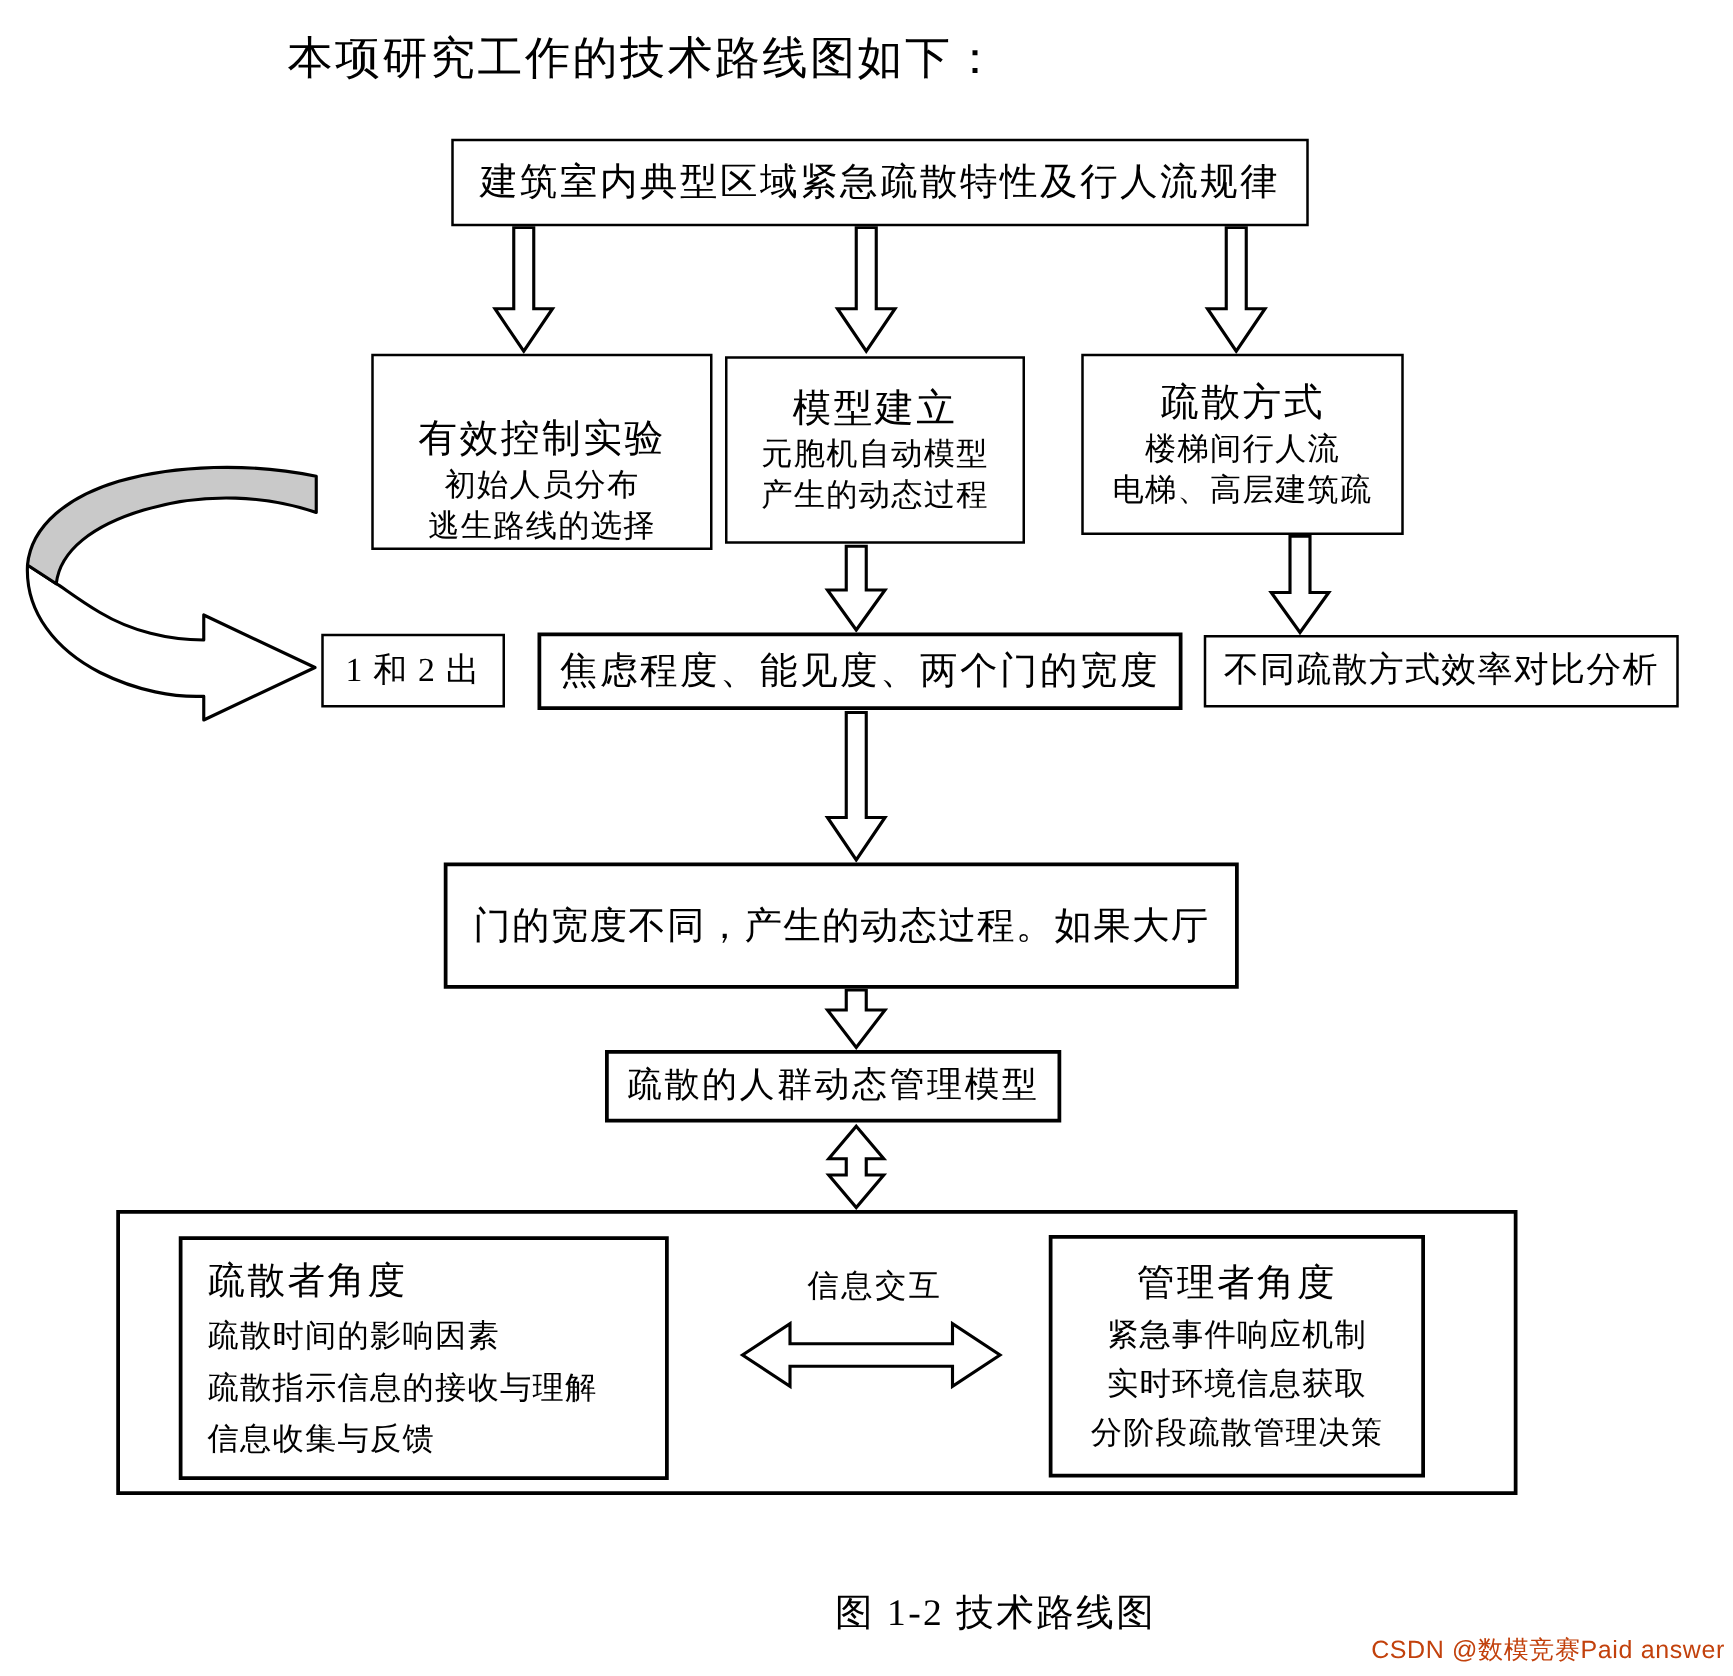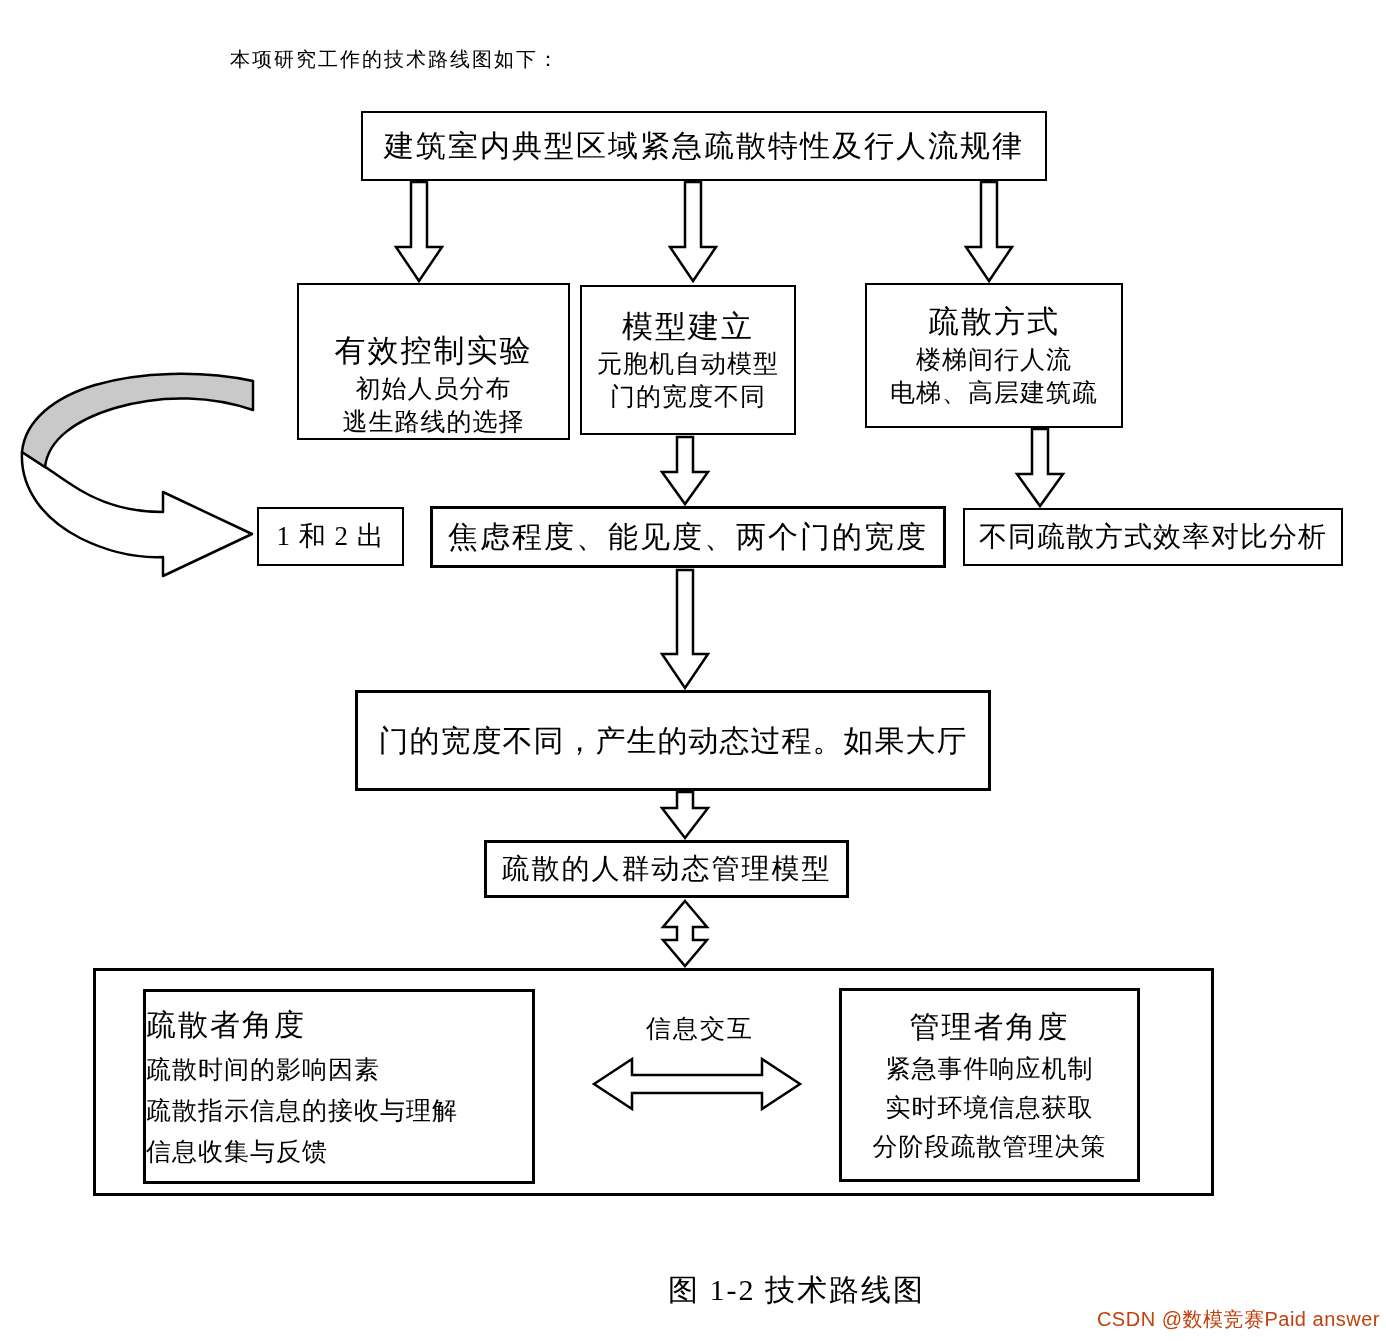--- a/index.html
+++ b/index.html
@@ -8,33 +8,33 @@
     font-family:"Liberation Serif","DejaVu Serif",serif; color:#000; overflow:hidden;
   }
   .layer { position:absolute; left:0; top:0; width:1386px; height:1341px; }
   .box {
     position:absolute; background:#fff; border:2px solid #000; box-sizing:border-box;
     display:flex; flex-direction:column; align-items:center; justify-content:center;
     text-align:center; line-height:1.32;
   }
   .box-title { font-size:31px; letter-spacing:2px; }
   .box-line  { font-size:25px; letter-spacing:1px; }
-  .intro { position:absolute; left:230px; top:22px; font-size:20px; letter-spacing:2px;margin-top:24px; }
+  .intro { position:absolute; left:230px; top:22px; font-size:36px; letter-spacing:2px; }
   .root-box   { left:361px; top:111px; width:686px; height:70px; font-size:30px; letter-spacing:2px; }
   .exp-box    { left:297px; top:283px; width:273px; height:157px;justify-content:flex-end; }
-  .model-box  { left:580px; top:285px; width:216px; height:150px; }
+  .model-box  { left:580px; top:285px; width:240px; height:150px; }
   .mode-box   { left:865px; top:283px; width:258px; height:145px; }
   .exits-box  { left:257px; top:507px; width:147px; height:59px; font-size:27px; letter-spacing:1px; }
   .factors-box{ left:430px; top:506px; width:516px; height:62px; font-size:30px; letter-spacing:2px; border-width:3px; }
   .eff-box    { left:963px; top:508px; width:380px; height:58px; font-size:28px; letter-spacing:1px; }
   .process-box{ left:355px; top:690px; width:636px; height:101px; font-size:30px; letter-spacing:1px; line-height:45px; border-width:3px; }
   .mgmt-box   { left:484px; top:840px; width:365px; height:58px; font-size:28px; letter-spacing:2px; border-width:3px;font-family:Liberation Serif, serif; }
   .container-box { left:93px; top:968px; width:1121px; height:228px; border-width:3px; background:transparent; }
   .evacuee-box{ left:143px; top:989px; width:392px; height:195px; border-width:3px;
-                align-items:flex-start; text-align:left; justify-content:center; gap:8px; }
+                align-items:flex-start; text-align:left; padding-left:20px; justify-content:center; gap:8px; }
   .manager-box{ left:839px; top:988px; width:301px; height:194px; border-width:3px; gap:6px; }
   .evacuee-box .box-title, .manager-box .box-title { font-size:30px; }
   .evacuee-box .box-line, .manager-box .box-line { font-size:25px; }
   .interaction-label { position:absolute; left:600px; top:1012px; width:200px; text-align:center; font-size:25px; letter-spacing:2px; }
   .caption { position:absolute; left:668px; top:1270px; font-size:30px; letter-spacing:2px; }
   .watermark {
     position:absolute; right:6px; top:1306px; font-size:20px; color:#c2410c;
     font-family:"Liberation Sans","DejaVu Sans",sans-serif; letter-spacing:0.5px;
   }
 </style>
@@ -74,21 +74,21 @@
 
   <div class="box exp-box">
     <div class="box-title">有效控制实验</div>
     <div class="box-line">初始人员分布</div>
     <div class="box-line">逃生路线的选择</div>
   </div>
 
   <div class="box model-box">
     <div class="box-title">模型建立</div>
     <div class="box-line">元胞机自动模型</div>
-    <div class="box-line">门的宽度不同</div>
+    <div class="box-line">产生的动态过程</div>
   </div>
 
   <div class="box mode-box">
     <div class="box-title">疏散方式</div>
     <div class="box-line">楼梯间行人流</div>
     <div class="box-line">电梯、高层建筑疏</div>
   </div>
 
   <div class="box exits-box">
     <span>1 和 2 出</span>

